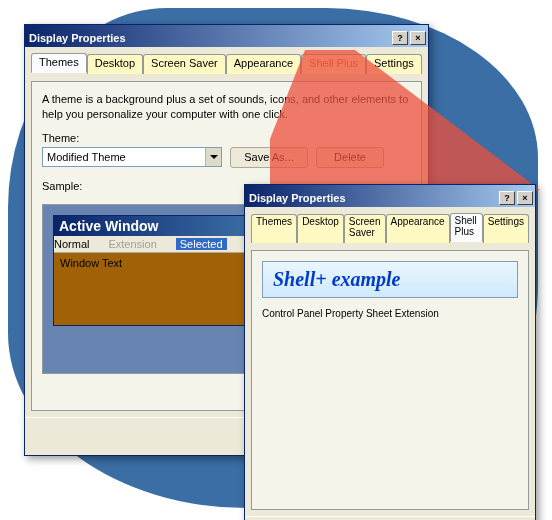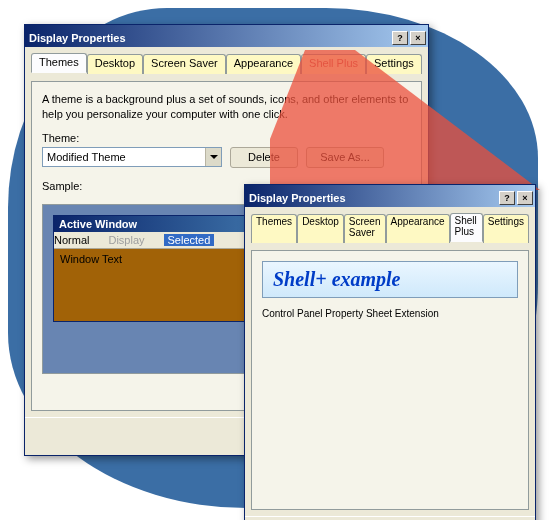--- a/index.html
+++ b/index.html
@@ -128,21 +128,21 @@
     padding: 10px;
     position: relative;
   }
   .sample-win {
     background: #fff;
     border: 1px solid #0a246a;
     width: 200px;
   }
   .sample-title {
     background: linear-gradient(to right,#0a246a,#3b6ea5);
-    color: #fff; font-weight: bold; font-size: 11px;
+    color: #fff; font-weight: bold; font-size: 14px;
     padding: 2px 5px;
   }
   .sample-menu {
     background: #ece9d8;
     display: flex; gap: 19px;
     font-size: 11px;
     padding: 2px 0;
     border-bottom: 1px solid #aca899;
   }
   .sample-menu .dis { color: #9e9e9e; }
@@ -197,34 +197,34 @@
     <div class="tab">Settings</div>
   </div>
   <div class="tabpanel">
     <div class="desc">A theme is a background plus a set of sounds, icons, and other elements to help you personalize your computer with one click.</div>
     <span class="lbl">Theme:</span>
     <div class="row">
       <div class="combo">
         <span>Modified Theme</span>
         <span class="arrow"></span>
       </div>
+      <div class="btn" style="width:78px">
+          <span>Save As...</span>
+        </div>
       <div class="btn" style="width:68px">
           <span>Delete</span>
-        </div>
-      <div class="btn" style="width:78px">
-          <span>Save As...</span>
         </div>
     </div>
     <span class="lbl" style="margin-top:12px">Sample:</span>
     <div class="sample-box">
       <div class="sample-win">
         <div class="sample-title">Active Window</div>
         <div class="sample-menu">
           <span>Normal</span>
-          <span class="dis">Display</span>
+          <span class="dis">Extension</span>
           <span class="sel">Selected</span>
         </div>
         <div class="sample-body">Window Text</div>
       </div>
     </div>
   </div>
   <div class="dlg-btns">
     <div class="btn" style="width:72px">OK</div>
   </div>
 </div>

